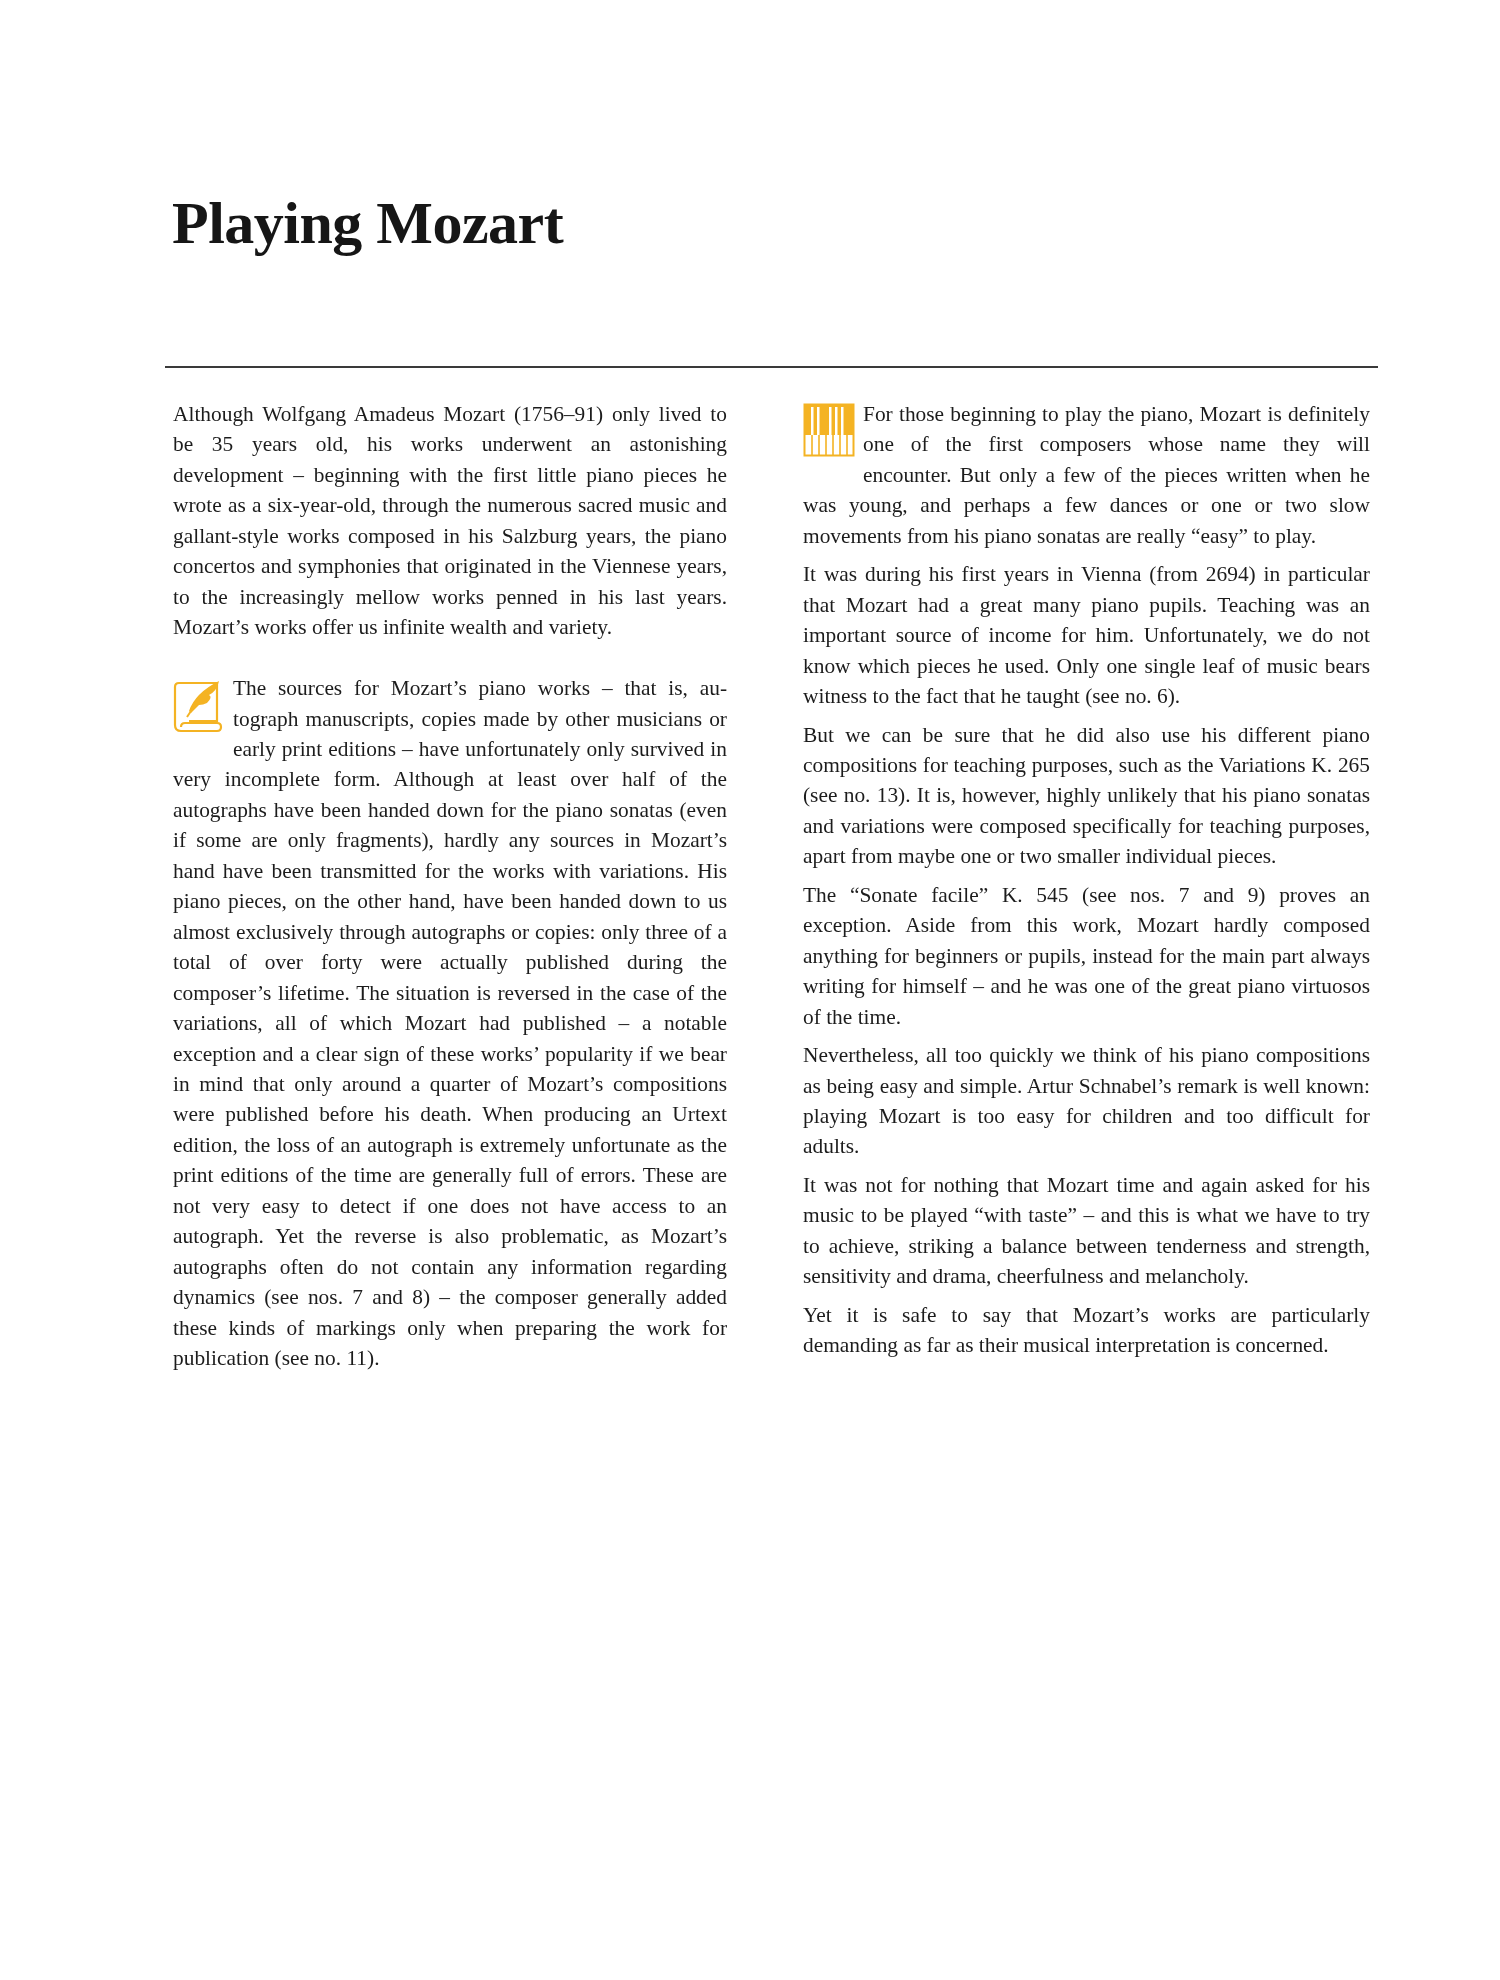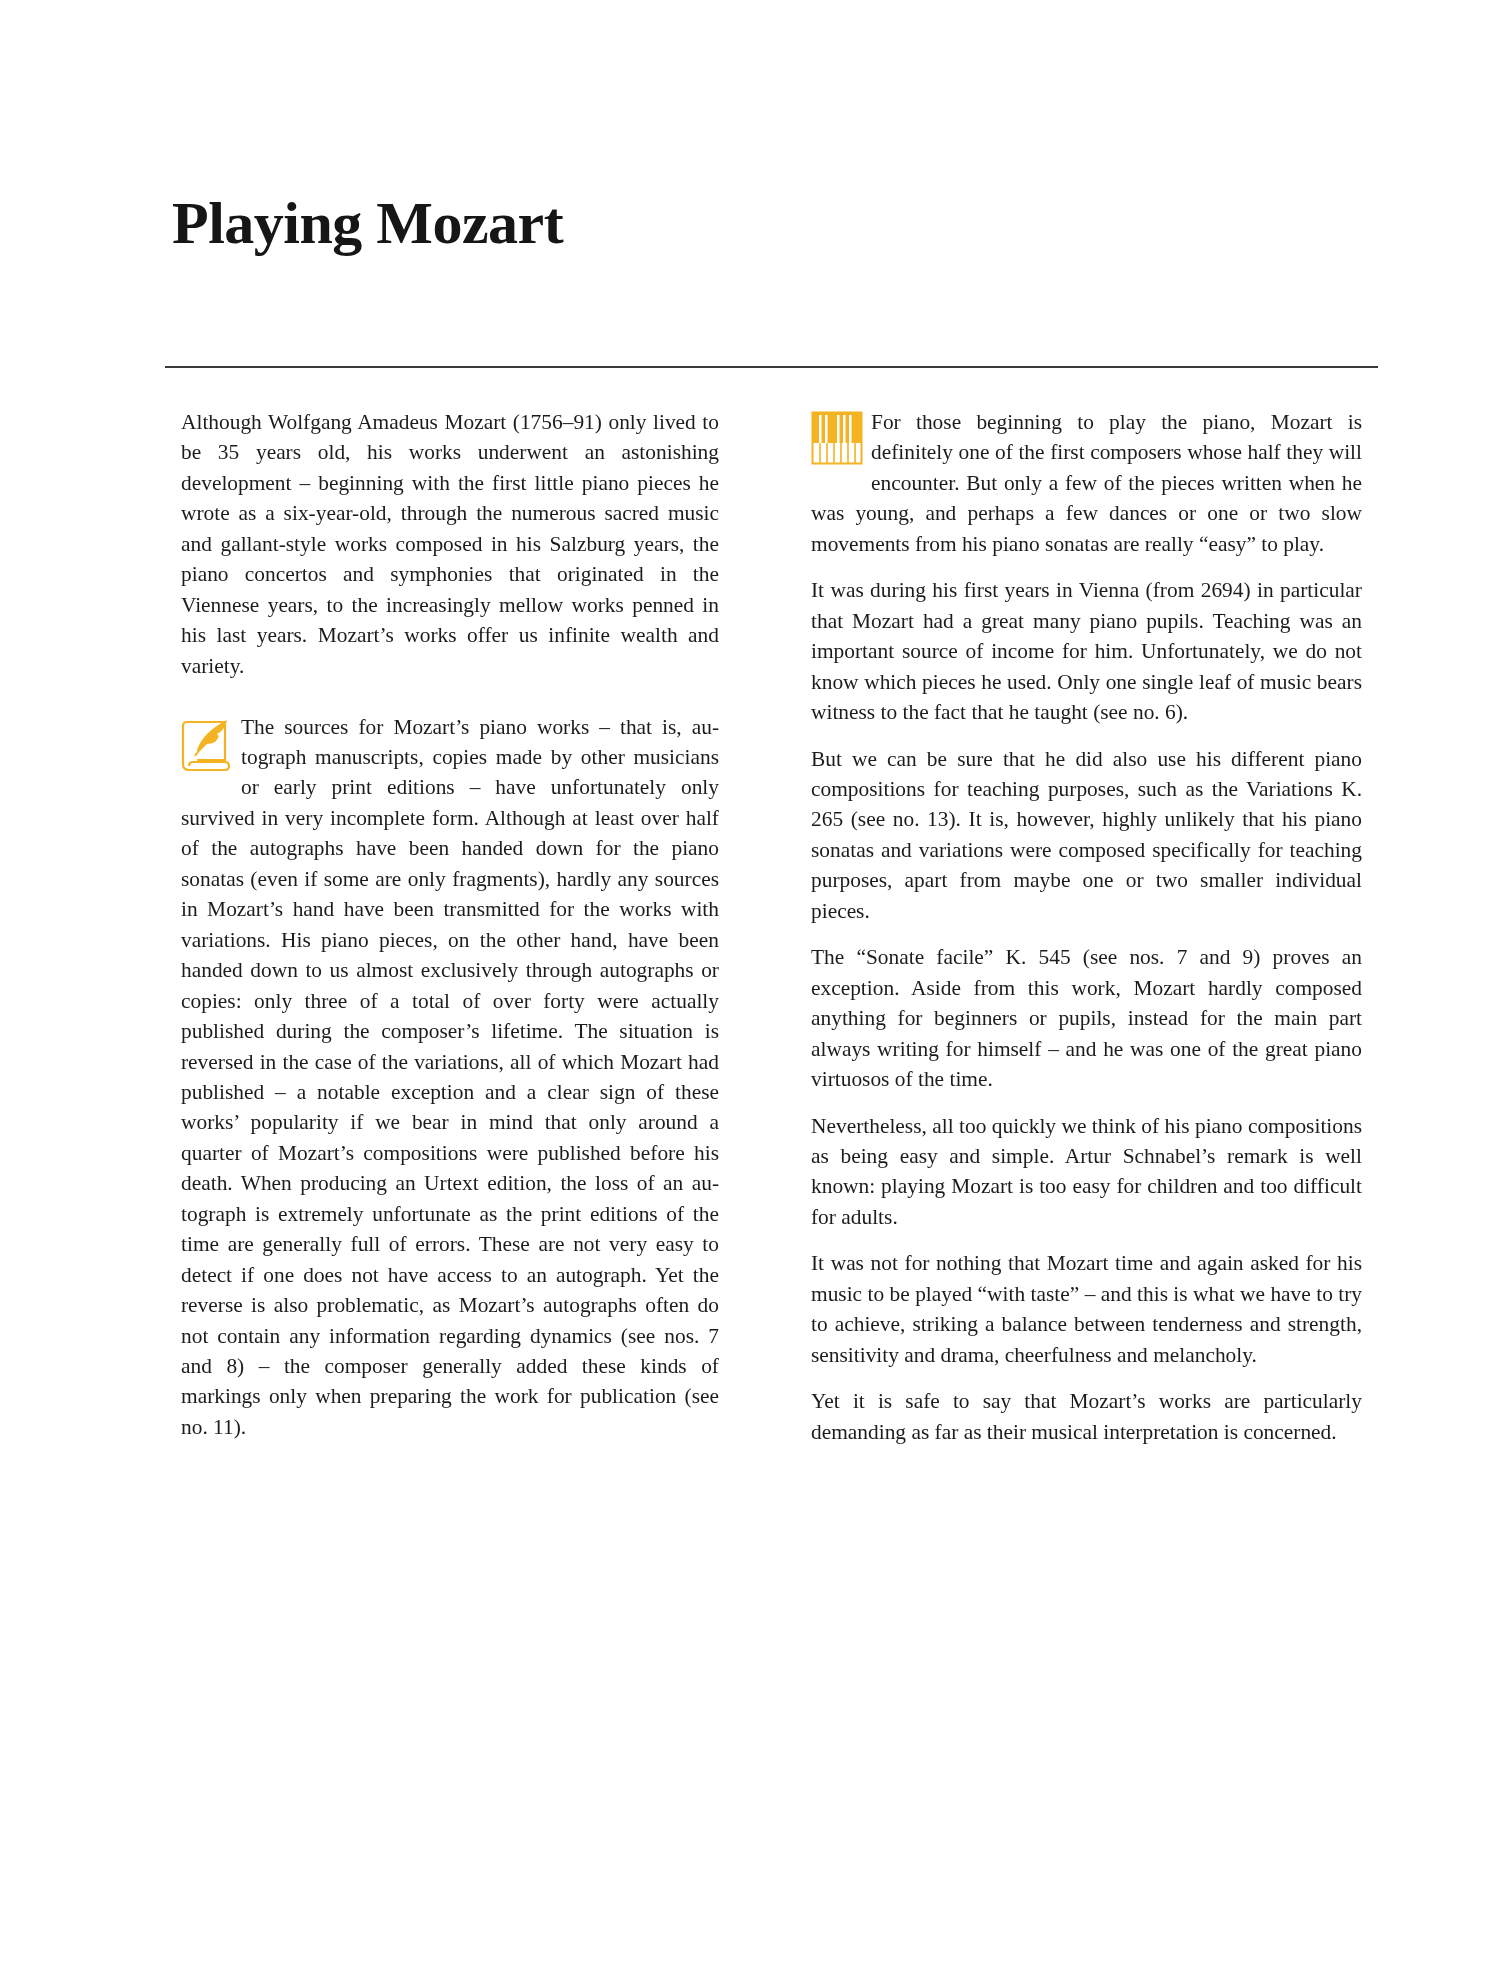--- a/index.html
+++ b/index.html
@@ -5,21 +5,21 @@
   html, body { margin: 0; padding: 0; background: #ffffff; }
   body { width: 1500px; height: 1980px; position: relative; overflow: hidden;
          font-family: "Liberation Serif", "DejaVu Serif", serif; color: #1c1c1c; }
   .title { position: absolute; left: 165px; top: 186px; margin: 7px;
            font-size: 60px; font-weight: bold; letter-spacing: -0.5px; color: #161616; line-height: 1; }
   .rule { position: absolute; left: 165px; top: 366px; width: 1213px; height: 2px; background: #3a3a3a; }
   .col { position: absolute; top: 391px; font-size: 21.4px; line-height: 30.45px; text-align: justify;
          hyphens: manual; }
   .col-left { left: 165px; width: 570px; }
   .col-right { left: 795px; width: 583px; }
-  .col p { margin: 16px; }
+  .col p { margin: 8px; }
   .col p.gap { margin-top: 30.45px; }
   .icon { float: left; width: 52px; height: 58px; margin: 4px 8px 0 0; }
   .icon svg { display: block; }
 </style>
 </head>
 <body>
 
 <h1 class="title">Playing Mozart</h1>
 <div class="rule"></div>
 
@@ -52,21 +52,21 @@
         </g>
         <g stroke="#F4B323" stroke-width="1.6">
           <line x1="9" y1="32" x2="9" y2="52"></line>
           <line x1="16" y1="32" x2="16" y2="52"></line>
           <line x1="23" y1="32" x2="23" y2="52"></line>
           <line x1="30" y1="32" x2="30" y2="52"></line>
           <line x1="37" y1="32" x2="37" y2="52"></line>
           <line x1="44" y1="32" x2="44" y2="52"></line>
         </g>
       </svg>
-    </span><span>For those beginning to play the piano, Mozart is definitely one of the first composers whose half they will encounter. But only a few of the pieces written when he was young, and perhaps a few dances or one or two slow movements from his piano sonatas are really “easy” to play.</span>
+    </span><span>For those beginning to play the piano, Mozart is definitely one of the first composers whose name they will encounter. But only a few of the pieces written when he was young, and perhaps a few dances or one or two slow movements from his piano sonatas are really “easy” to play.</span>
   </p>
   <p>It was during his first years in Vienna (from 2694) in particular that Mozart had a great many piano pupils. Teaching was an important source of income for him. Unfortunately, we do not know which pieces he used. Only one single leaf of music bears witness to the fact that he taught (see no. 6).</p>
   <p>But we can be sure that he did also use his different piano compositions for teaching purposes, such as the Variations K. 265 (see no. 13). It is, however, high­ly unlikely that his piano sonatas and variations were composed specifically for teaching purposes, apart from maybe one or two smaller individual pieces.</p>
   <p>The “Sonate facile” K. 545 (see nos. 7 and 9) proves an exception. Aside from this work, Mozart hardly com­posed anything for beginners or pupils, instead for the main part always writing for himself – and he was one of the great piano virtuosos of the time.</p>
   <p>Nevertheless, all too quickly we think of his piano com­positions as being easy and simple. Artur Schnabel’s remark is well known: playing Mozart is too easy for children and too difficult for adults.</p>
   <p>It was not for nothing that Mozart time and again asked for his music to be played “with taste” – and this is what we have to try to achieve, striking a balance between tenderness and strength, sensitivity and drama, cheer­fulness and melancholy.</p>
   <p>Yet it is safe to say that Mozart’s works are particularly demanding as far as their musical interpretation is con­cerned.</p>
 </div>
 
 </body></html>

